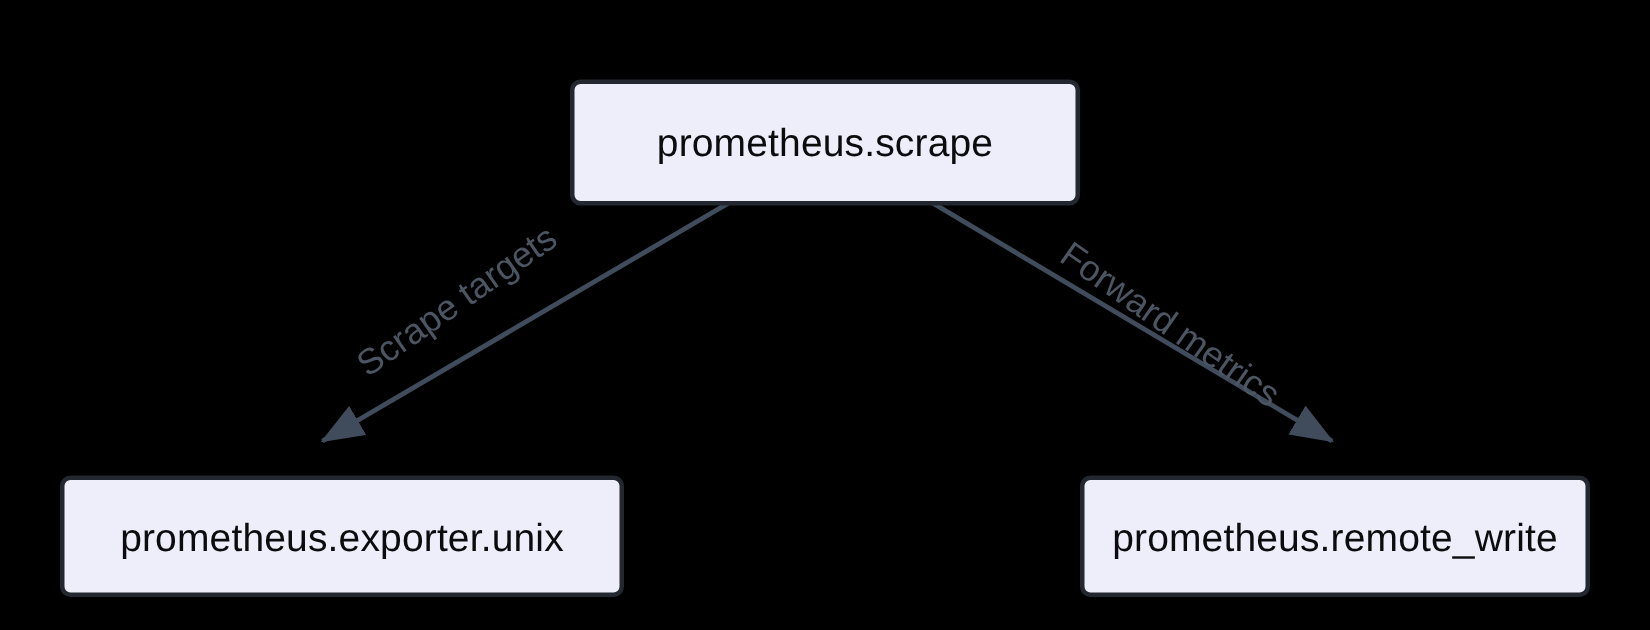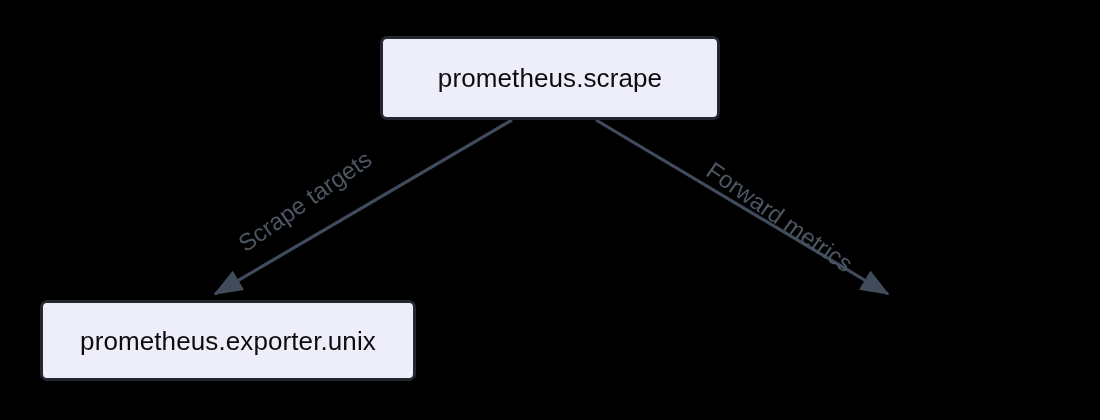--- a/index.html
+++ b/index.html
@@ -32,20 +32,21 @@
   .node {
     position: absolute;
     box-sizing: border-box;
     background: #eeeefb;
     border: 3px solid #23272f;
     border-radius: 7px;
     display: flex;
     align-items: center;
     justify-content: center;
     z-index: 3;
+    margin-top: 17px;
   }
   .node-label {
     font-family: "Liberation Sans", sans-serif;
     font-size: 26px;
     line-height: 1;
     color: #0c0c0e;
     white-space: nowrap;
     letter-spacing: 0.1px;
   }
   #node-prometheus-scrape {
@@ -108,14 +109,17 @@
   <div class="edge-label" id="edge-label-forward-metrics">Forward metrics</div>
 
   <div class="node" id="node-prometheus-scrape">
     <span class="node-label">prometheus.scrape</span>
   </div>
 
   <div class="node" id="node-prometheus-exporter-unix">
     <span class="node-label">prometheus.exporter.unix</span>
   </div>
 
+  <div class="node" id="node-prometheus-remote-write">
+    <span class="node-label">prometheus.remote_write</span>
+  </div>
 
 </div>
 
 </body></html>

